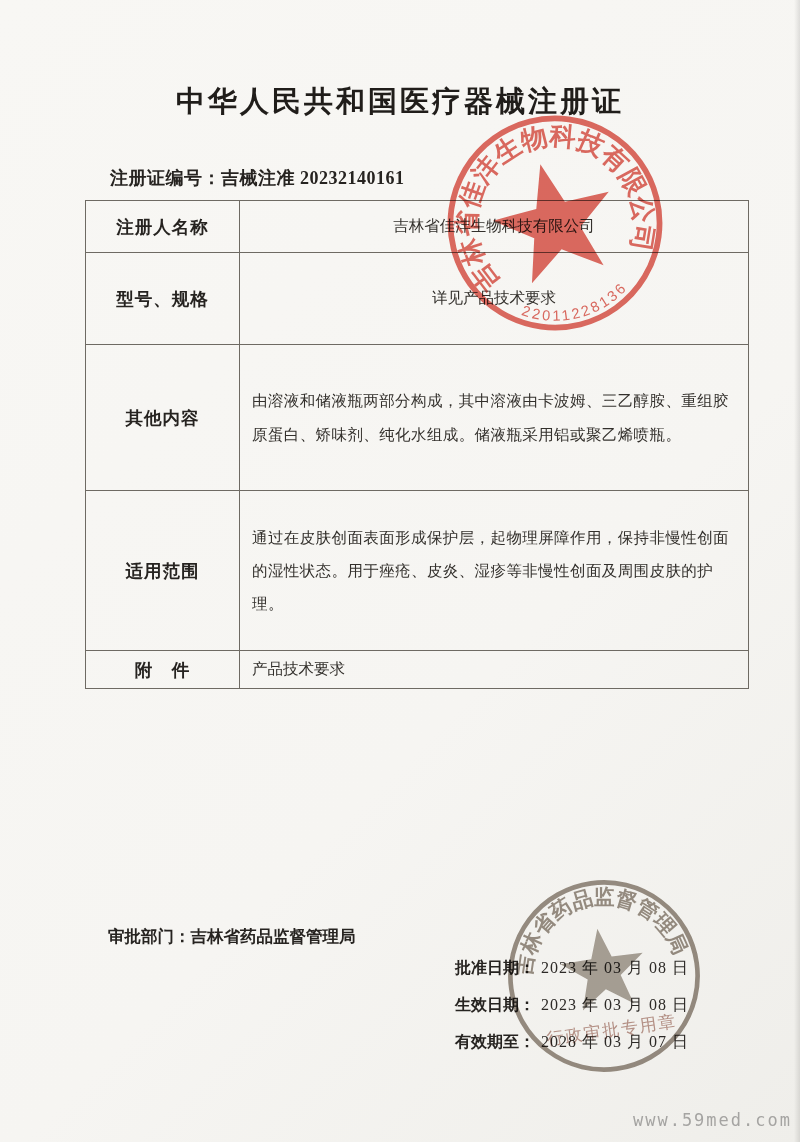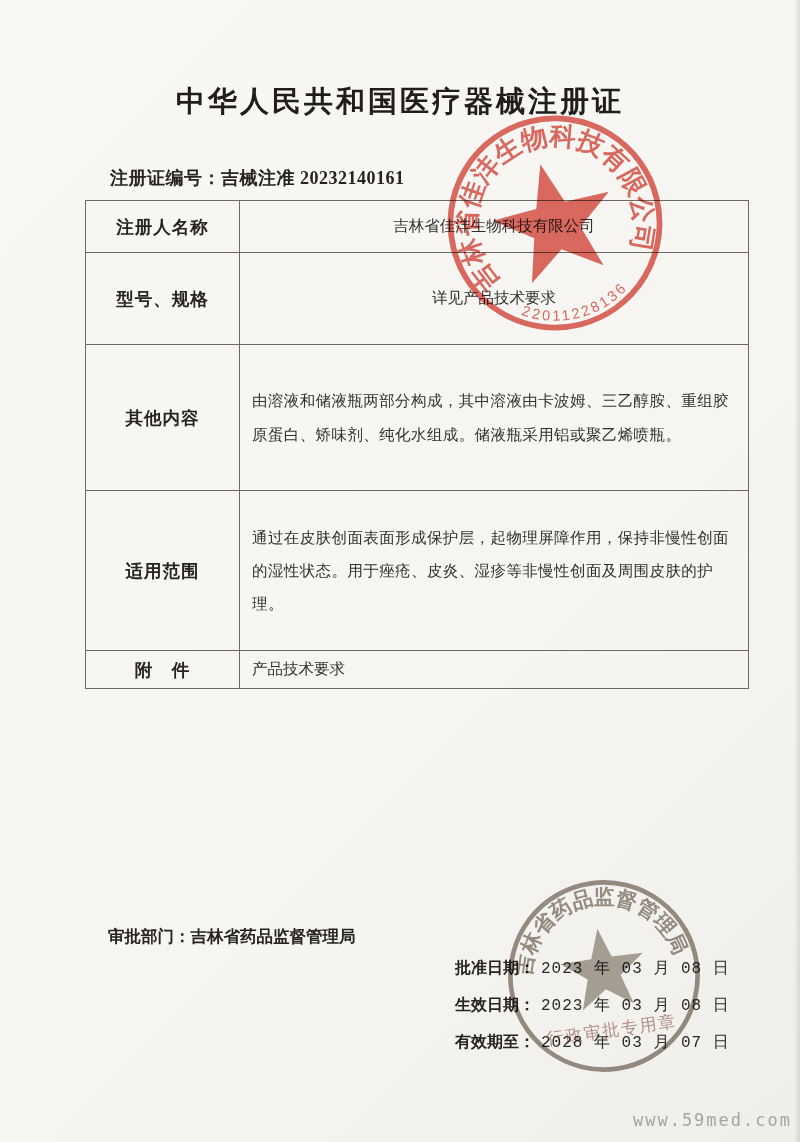--- a/index.html
+++ b/index.html
@@ -48,21 +48,21 @@
   tr.r1{height:52px}tr.r2{height:58px}tr.r3{height:58px}tr.r4{height:62px}
   tr.r5{height:92px}tr.r6{height:146px}tr.r7{height:160px}
   tr.r8{height:38px}tr.r9{height:38px}tr.r10{height:41px}
   .dept{
     position:absolute;left:108px;top:926px;
     font-size:16.5px;font-weight:bold;color:#262320;
   }
   .dates{position:absolute;left:455px;top:950px;}
   .dates .drow{height:37px;display:flex;align-items:center;font-size:16px;text-align:right;}
   .dates .dlabel{font-weight:bold;color:#262320;}
-  .dates .dval{margin-left:6px;color:#2d2a27;letter-spacing:1px;font-family:Liberation Mono, monospace;}
+  .dates .dval{margin-left:6px;color:#2d2a27;letter-spacing:1px;}
   .stamp{position:absolute;mix-blend-mode:multiply;pointer-events:none;}
   .stamp-red{left:440px;top:108px;width:230px;height:230px;opacity:.82;transform:rotate(-14deg);}
   .stamp-gray{left:500px;top:872px;width:208px;height:208px;opacity:.85;transform:rotate(-8deg);}
   .watermark{
     position:absolute;right:8px;bottom:12px;
     font-family:"DejaVu Sans Mono","Liberation Mono",monospace;
     font-size:17px;color:#a5a4a2;letter-spacing:2px;
   }
 </style>
 </head>

